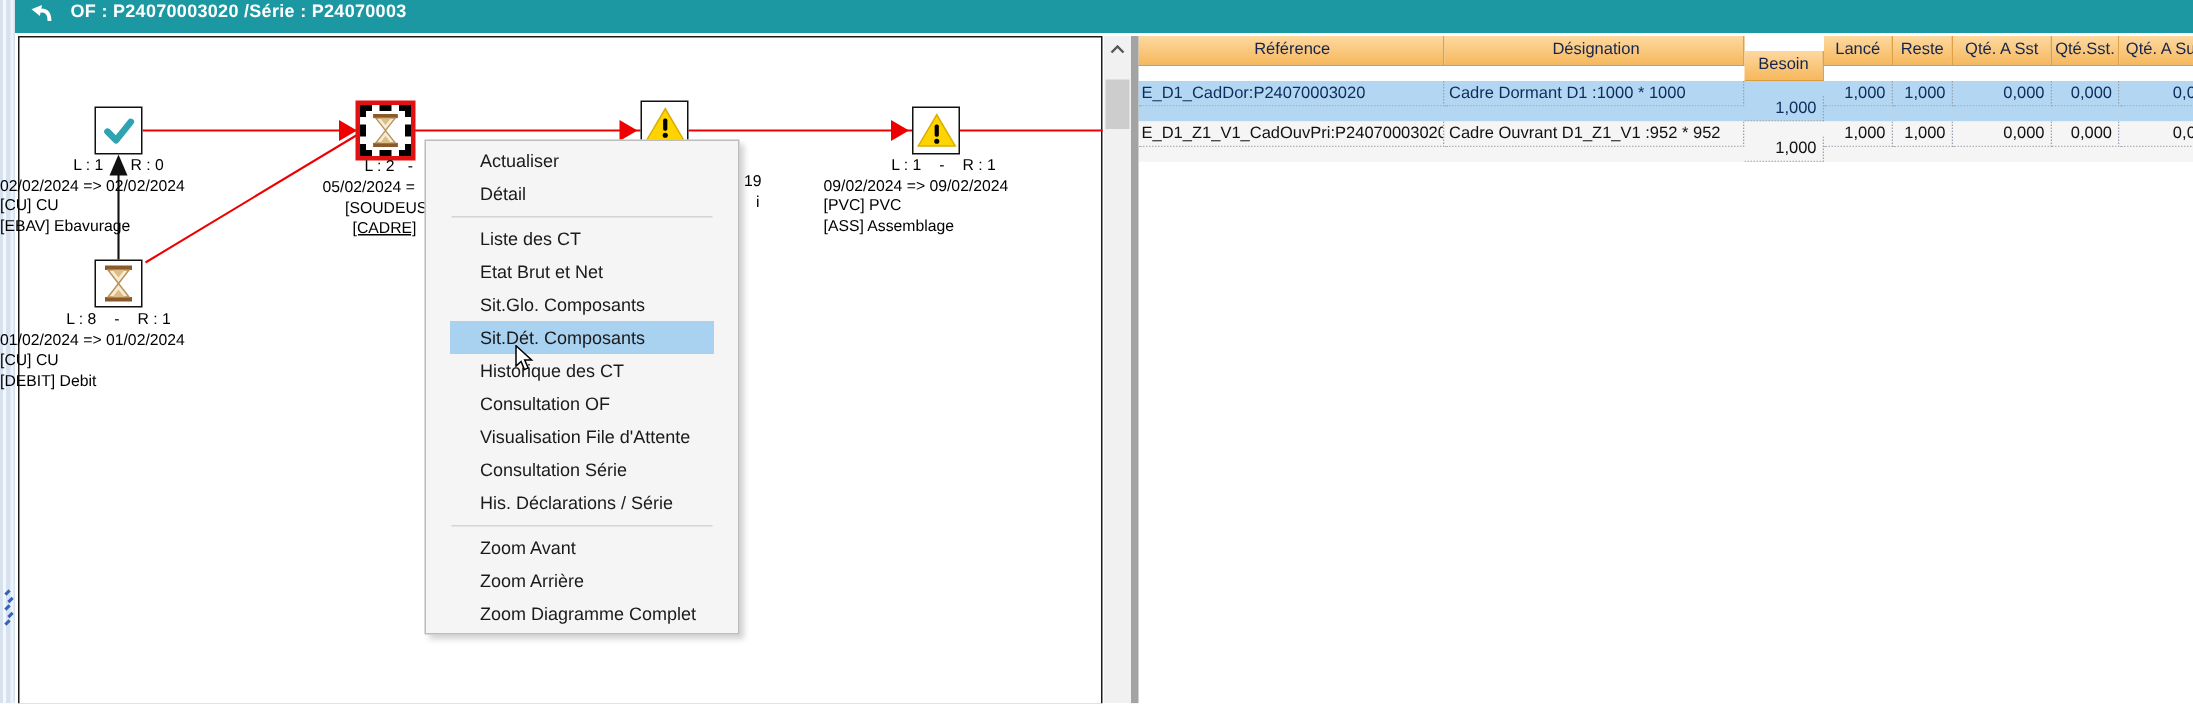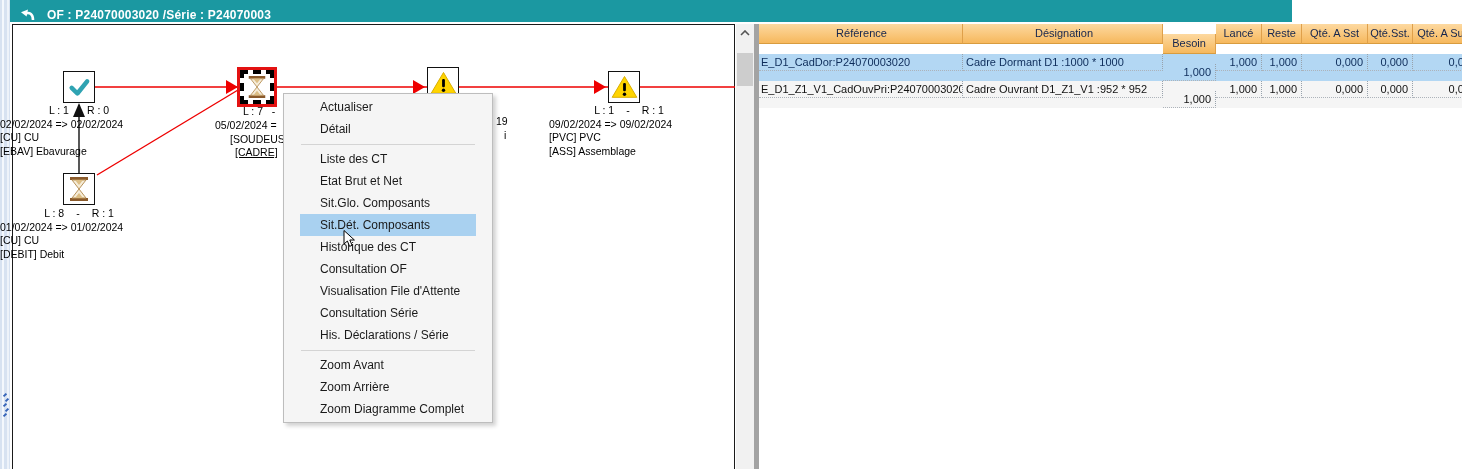--- a/index.html
+++ b/index.html
@@ -6,21 +6,21 @@
   html,body { width:1462px; height:469px; background:#fff; font-family:"Liberation Sans",sans-serif; overflow:hidden; }
   #root { position:relative; width:1462px; height:469px; background:#ffffff; overflow:hidden; }
 
   
   .dock-strip { position:absolute; left:0; top:0; width:10px; height:469px; background:#d7e2f1; }
   .dock-strip .s1 { position:absolute; left:2px; top:0; width:2px; height:469px; background:#f4f8fd; }
   .dock-strip .s2 { position:absolute; left:7px; top:0; width:2px; height:469px; background:#eef3fa; }
   .dock-mark { position:absolute; width:4px; height:2px; background:#3563b8; transform:rotate(-45deg); }
 
   
-  .titlebar { position:absolute; left:10px; top:0; width:1282px; height:22px; background:#1b98a1; display:flex; align-items:flex-end; }
+  .titlebar { position:absolute; left:10px; top:0; width:1452px; height:22px; background:#1b98a1; display:flex; align-items:flex-start; }
   .titlebar .ticon { margin-left:9px; width:18px; height:16px; }
   .titlebar .ttext { color:#ffffff; font-size:12px; font-weight:bold; margin-left:10px; letter-spacing:.2px; }
 
   
   .diagram-panel { position:absolute; left:12px; top:24px; width:723px; height:446px; background:#fff; border:1px solid #1a1a1a; }
 
   svg.overlay { position:absolute; left:0; top:0; width:1462px; height:469px; z-index:1; pointer-events:none; }
 
   .node-box { position:absolute; width:32px; height:32px; background:#fff; border:1px solid #111; display:flex; align-items:center; justify-content:center; z-index:2; }
   .node-box-selected { position:absolute; left:240px; top:70px; width:34px; height:34px; background:#fff; border:4px dashed #000; outline:3px solid #e31212; display:flex; align-items:center; justify-content:center; z-index:2; }
@@ -132,21 +132,21 @@
   <div class="node-box-selected">
     <svg width="22" height="24" viewBox="0 0 24 26">
       <rect x="3" y="1" width="18" height="3" fill="#8a5a2b"></rect>
       <rect x="3" y="22" width="18" height="3" fill="#8a5a2b"></rect>
       <polygon points="5,4 19,4 12,13" fill="#f5ecd8" stroke="#b9935a" stroke-width="1"></polygon>
       <polygon points="5,22 19,22 12,13" fill="#f5ecd8" stroke="#b9935a" stroke-width="1"></polygon>
       <polygon points="8,4 16,4 12,9" fill="#dcbe85"></polygon>
       <polygon points="8,22 16,22 12,17" fill="#dcbe85"></polygon>
     </svg>
   </div>
-  <div class="frag" style="left:243px; top:105px;">L : 7   -</div>
+  <div class="frag" style="left:243px; top:105px;">L : 2   -</div>
   <div class="frag" style="left:215px; top:119px;">05/02/2024 =</div>
   <div class="frag" style="left:230px; top:133px;">[SOUDEUSE</div>
   <div class="frag" style="left:235px; top:146px;text-decoration:underline;">[CADRE]</div>
 
   <div class="node-box" style="left:427px; top:67px;">
     <svg width="27" height="24" viewBox="0 0 27 24">
       <polygon points="13.5,1.5 25.8,22.3 1.2,22.3" fill="#ffd400" stroke="#d9ae00" stroke-width="1"></polygon>
       <rect x="12.1" y="8" width="2.8" height="8.2" rx="1.2" fill="#000"></rect>
       <circle cx="13.5" cy="19.2" r="1.7" fill="#000"></circle>
     </svg>

